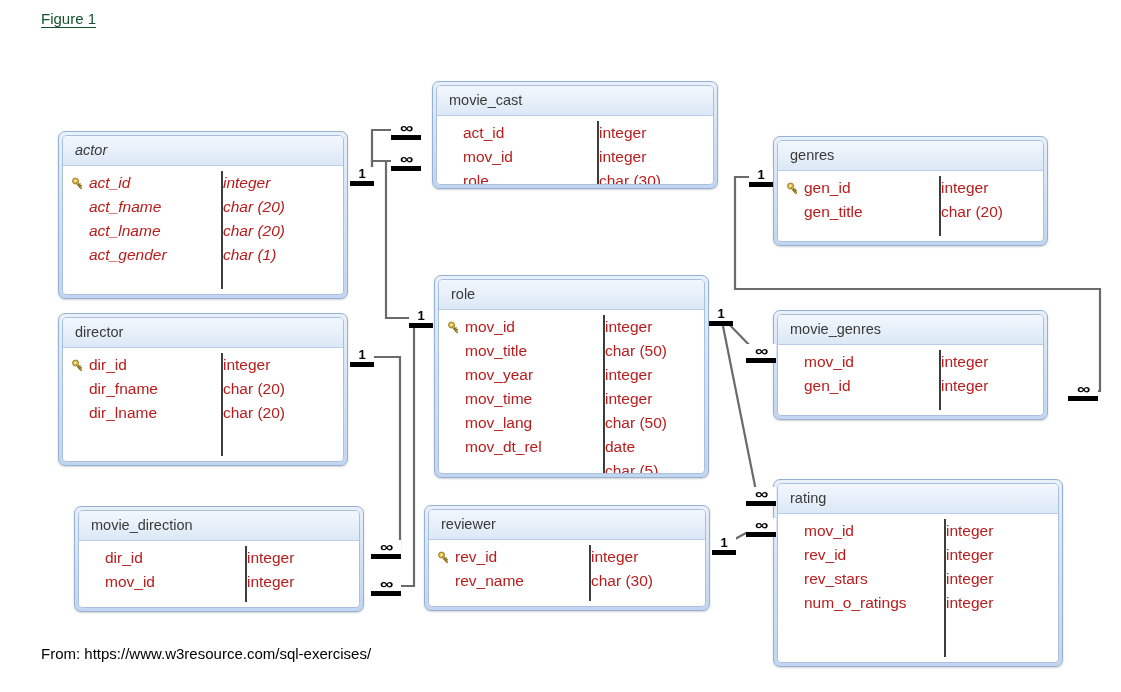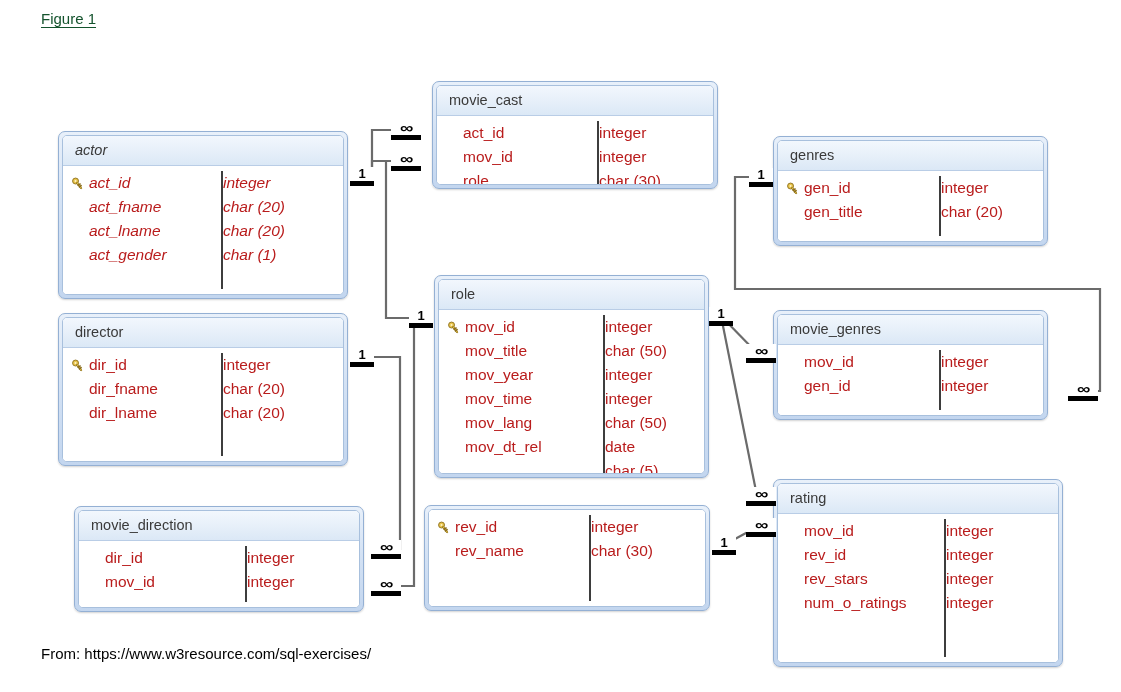--- a/index.html
+++ b/index.html
@@ -365,20 +365,21 @@
             <div class="field-row">integer</div>
             <div class="field-row">char (50)</div>
             <div class="field-row">date</div>
             <div class="field-row">char (5)</div>
           </div>
         </div>
       </div>
     </div>
     <div class="entity" style="left: 424px; top: 505px; width: 286px; height: 106px;">
       <div class="entity-inner">
+        <div class="entity-title">reviewer</div>
         <div class="entity-body">
           <div class="col-names" style="width: 162px;">
             <div class="field-row">
               <span class="key-slot"><svg class="key-icon" viewBox="0 0 16 16" xmlns="http://www.w3.org/2000/svg">
                   <circle cx="5.2" cy="4.6" r="3.4" fill="#e8c44a" stroke="#8a6d1b" stroke-width="1"></circle>
                   <circle cx="5.2" cy="4.6" r="1.2" fill="#fdf3c8"></circle>
                   <path d="M6.9 6.6 L11.6 12.6" stroke="#8a6d1b" stroke-width="2.4" stroke-linecap="round" fill="none"></path>
                   <path d="M6.9 6.6 L11.6 12.6" stroke="#e8c44a" stroke-width="1.2" stroke-linecap="round" fill="none"></path>
                   <path d="M8.2 9.4 L10.4 8.0" stroke="#8a6d1b" stroke-width="1.8" stroke-linecap="round" fill="none"></path>
                   <path d="M9.6 11.2 L11.6 9.9" stroke="#8a6d1b" stroke-width="1.8" stroke-linecap="round" fill="none"></path>

